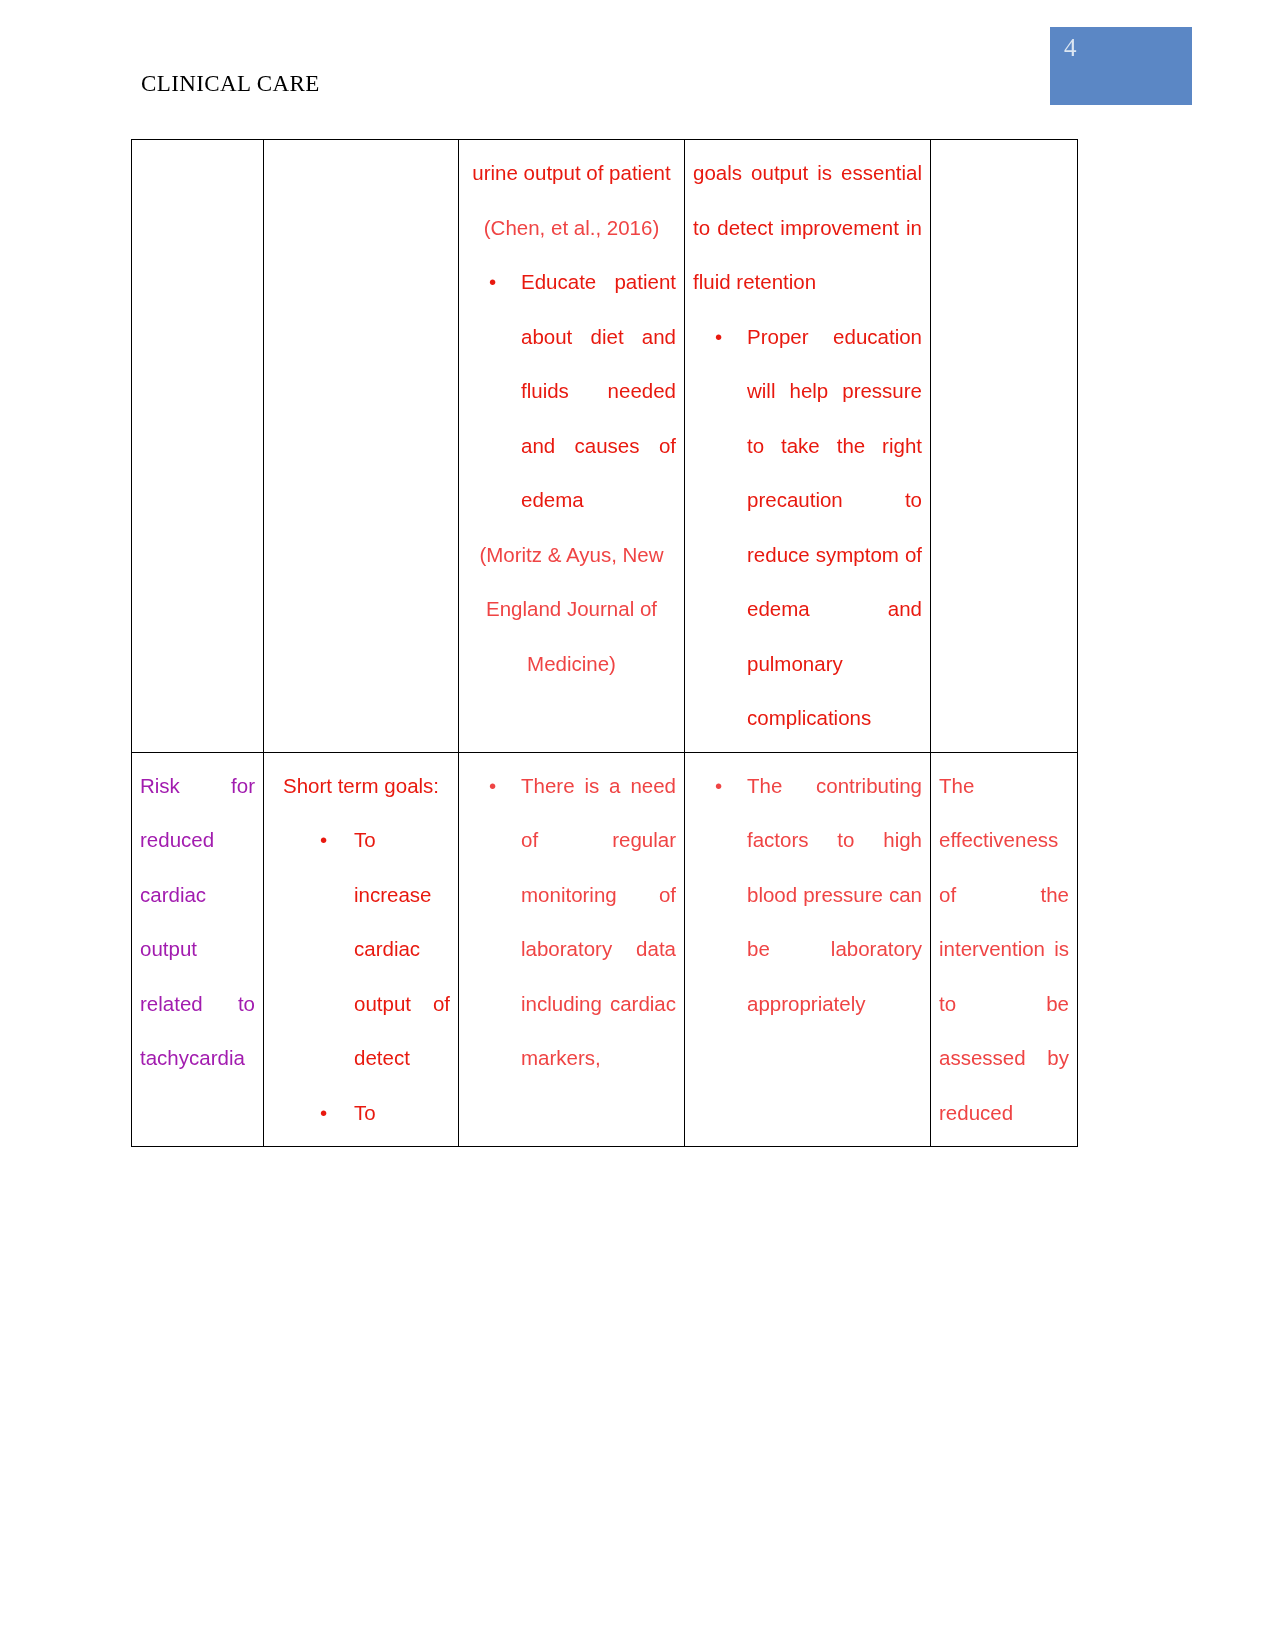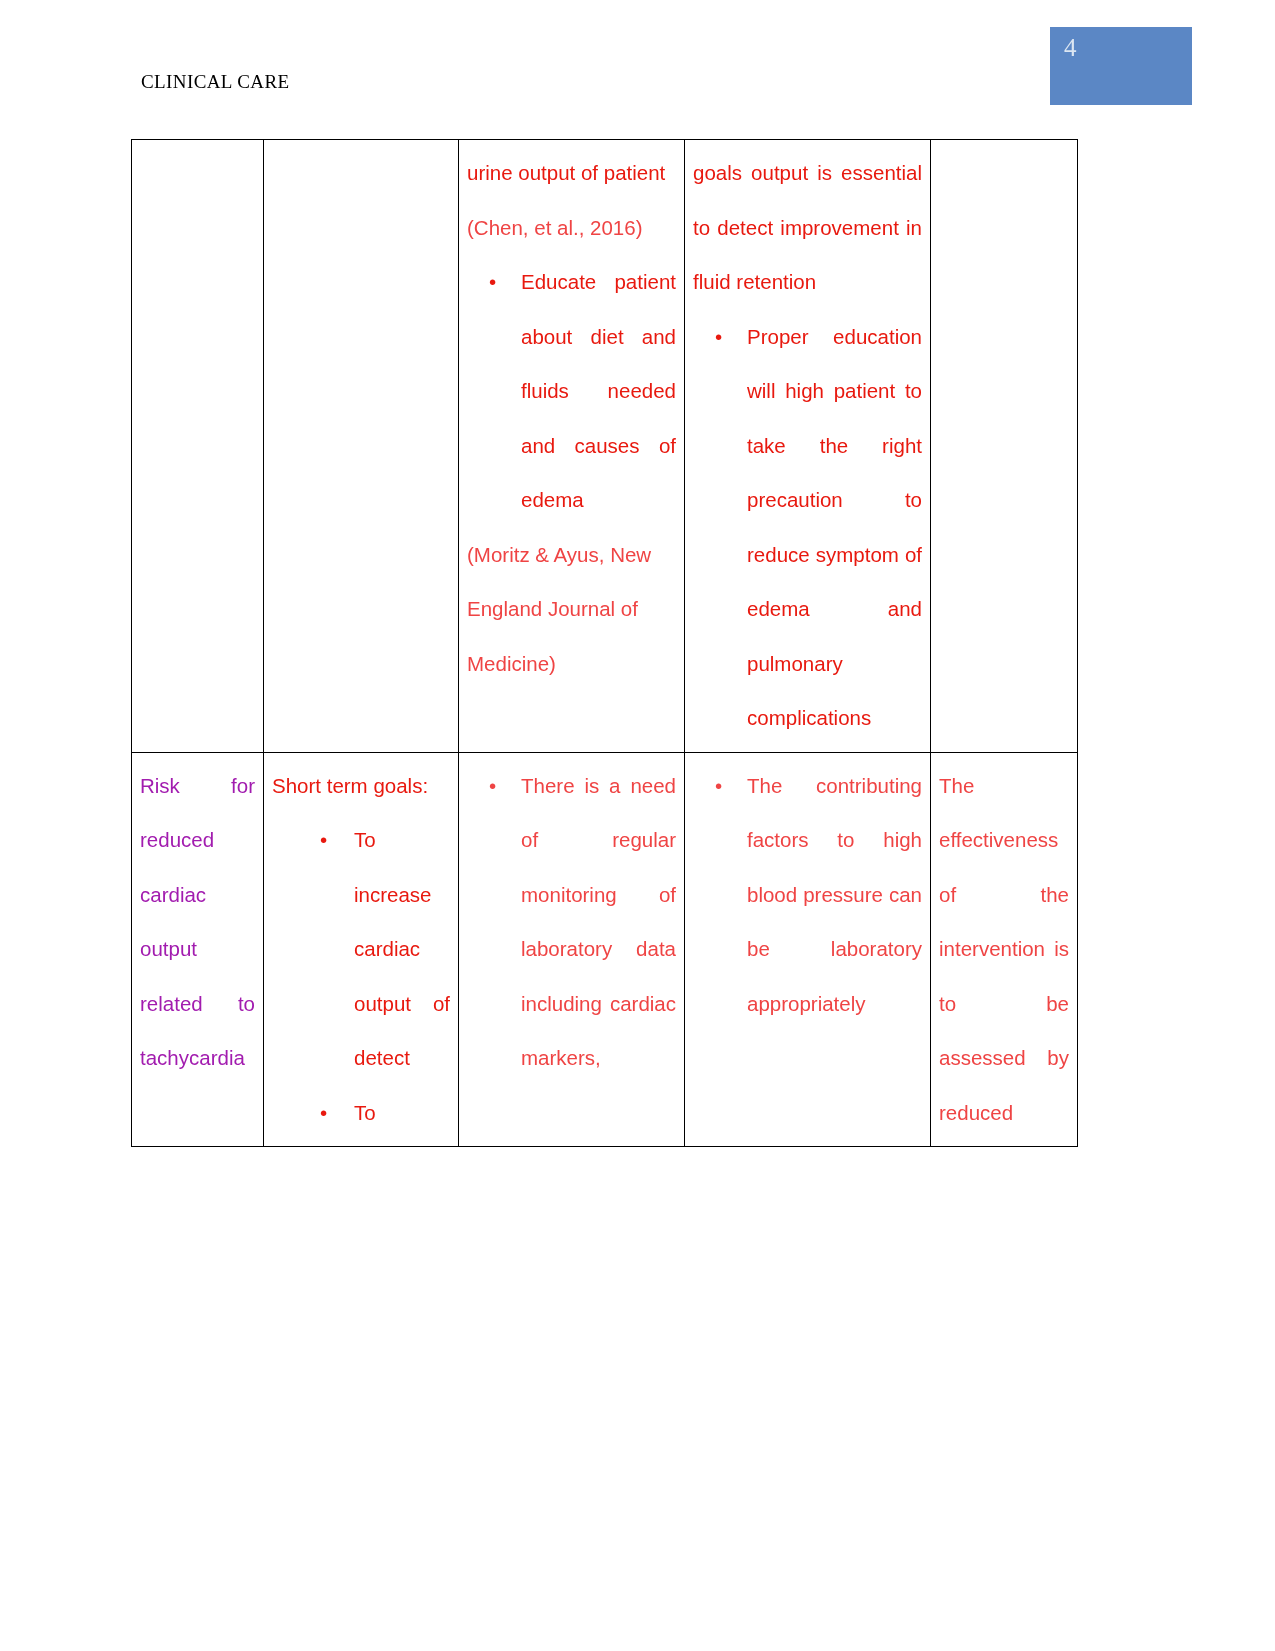--- a/index.html
+++ b/index.html
@@ -27,21 +27,21 @@
     left:1064px;top:34px;
     color:#dce6f2;
     font-family:"Liberation Serif", serif;
     font-size:25px;
     line-height:28px;
   }
   .doc-title{
     position:absolute;
     left:141px;top:71px;
     font-family:"Liberation Serif", serif;
-    font-size:19px;
+    font-size:23px;
     letter-spacing:0.4px;
     color:#000;
     white-space:nowrap;
   }
 
   
   .care-table{
     position:absolute;
     left:131px;top:139px;
     width:946px;
@@ -63,21 +63,21 @@
   .c2{width:195px;}
   .c3{width:226px;}
   .c4{width:246px;}
   .c5{width:147px;}
 
   .red{color:#e8190f;}
   .green{color:#a21caf;}
   .black{color:#ef4444;}
 
   .just{text-align:justify;text-align-last:left;}
-  .left{text-align:left;}
+  .left{text-align:center;}
 
   
   .bullet{
     position:relative;
     padding-left:54px;
     text-align:justify;
     text-align-last:left;
   }
   .bullet .dot{
     position:absolute;
@@ -124,21 +124,21 @@
             <span class="dot">•</span>
             <span>Educate patient about diet and fluids needed and causes of edema</span>
           </p>
           <p class="p left black">(Moritz &amp; Ayus, New England Journal of Medicine)</p>
         </td>
 
         <td class="c4">
           <p class="p just red">goals output is essential to detect improvement in fluid retention</p>
           <p class="p bullet red">
             <span class="dot">•</span>
-            <span>Proper education will high patient to take the right precaution to reduce symptom of edema and pulmonary complications</span>
+            <span>Proper education will help pressure to take the right precaution to reduce symptom of edema and pulmonary complications</span>
           </p>
         </td>
 
         <td class="c5"></td>
       </tr>
 
       <tr>
 
         <td class="c1">
           <p class="p just green">Risk for reduced cardiac output related to tachycardia</p>

